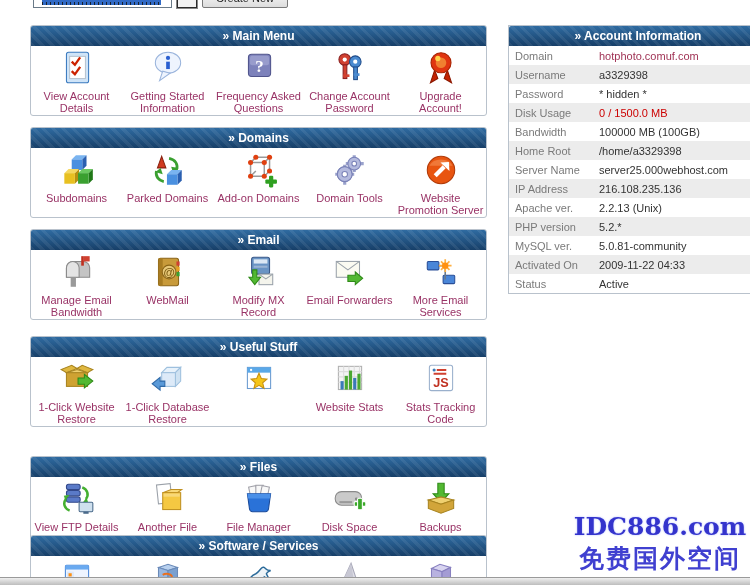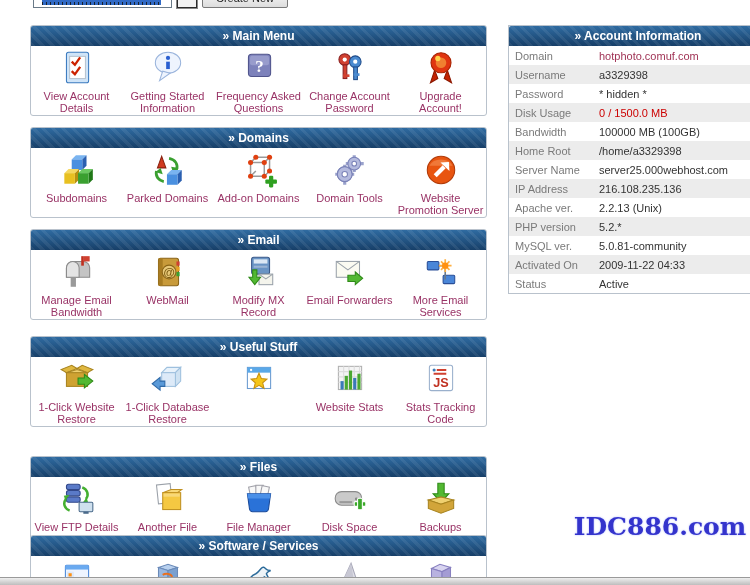--- a/index.html
+++ b/index.html
@@ -559,16 +559,17 @@
         </div>
         <div class="acct-row">
           <div class="acct-label">Status</div>
           <div class="acct-value tone-normal">Active</div>
         </div>
       </div>
   </aside>
 
   <div class="watermark">
     <div class="wm1">IDC886.com</div>
+    <div class="wm2">免费国外空间</div>
   </div>
 
   <div class="bottom-bar"></div>
 </div>
 
 </body></html>

